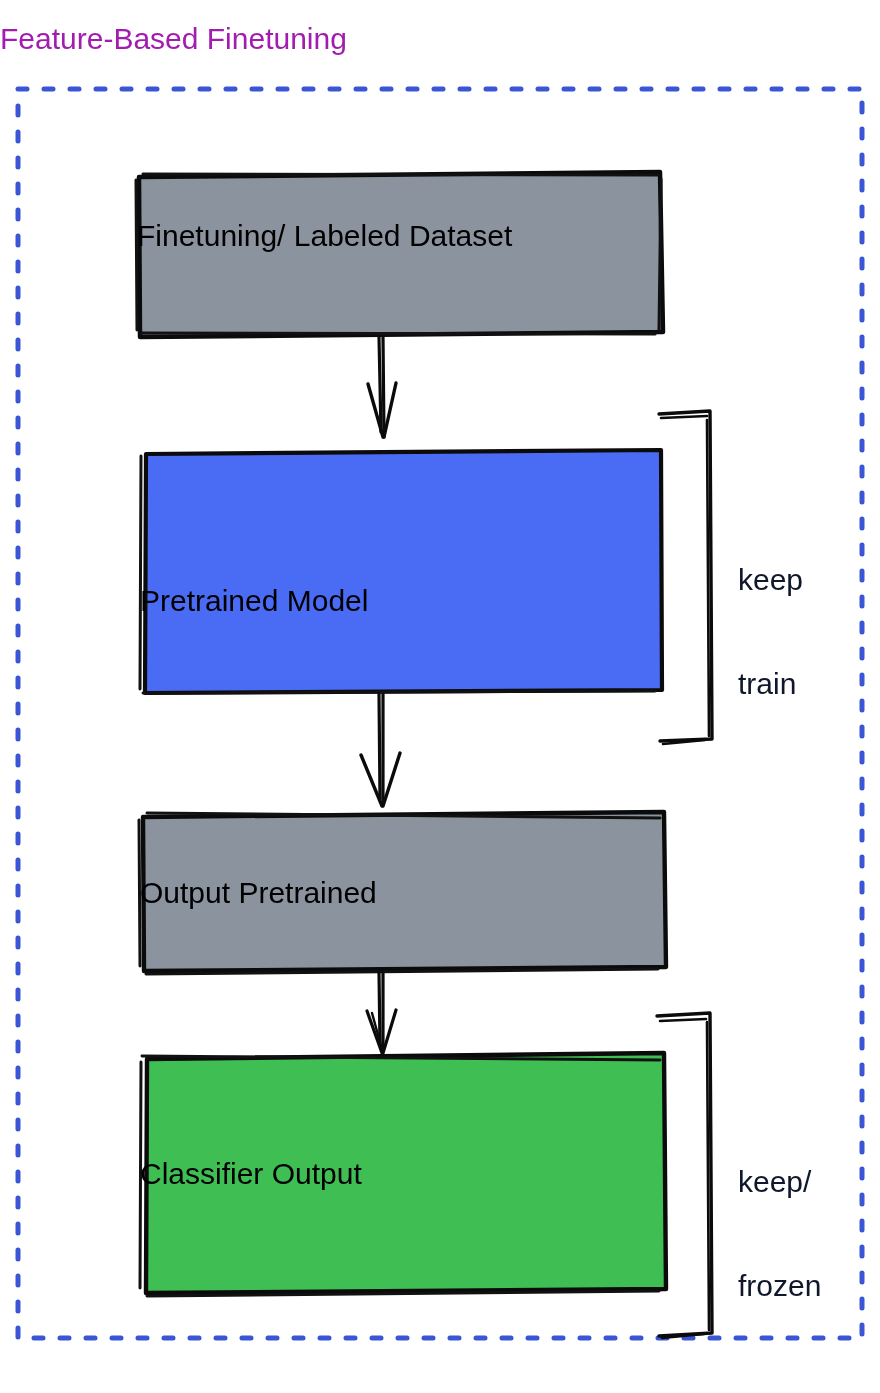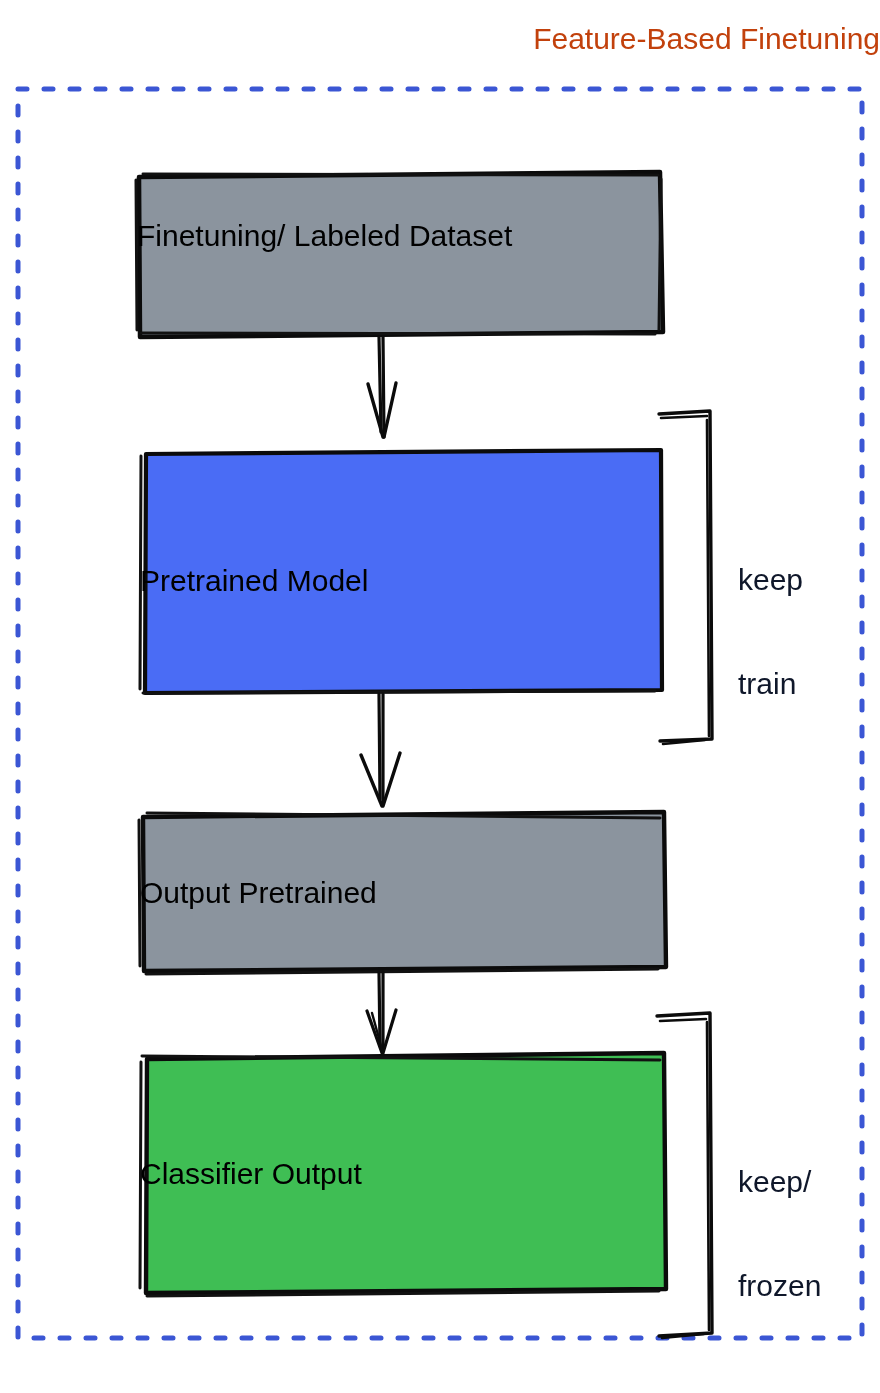--- a/index.html
+++ b/index.html
@@ -18,24 +18,24 @@
     position: absolute;
     left: 0; top: 0;
     width: 880px;
     height: 1393px;
   }
   .diagram-title {
     position: absolute;
     left: 0;
     top: 22px;
     width: 880px;
-    text-align: right;
+    text-align: left;
     font-size: 30px;
     font-weight: 400;
-    color: #c2410c;
+    color: #a21caf;
     letter-spacing: 0px;
     font-family: "Liberation Sans", sans-serif;
   }
   .node-label {
     position: absolute;
     font-size: 30px;
     color: #000000;
     font-family: "Liberation Sans", sans-serif;
     white-space: nowrap;
     pointer-events: none;
@@ -111,21 +111,21 @@
   <g>
     <path d="M657,1016 L710,1013 L712,1333 L659,1336" fill="none" stroke="#0b0b0b" stroke-width="3.4" stroke-linecap="round" stroke-linejoin="round"></path>
     <path d="M660,1021 L706,1019 M707,1022 L709,1330 M704,1334 L662,1338" fill="none" stroke="#0b0b0b" stroke-width="2.6" stroke-linecap="round"></path>
   </g>
 </svg>
 
 <div class="diagram-title">Feature-Based Finetuning</div>
 
 <div class="node-label" style="left:137px; top:219px; width:525px;">Finetuning/ Labeled Dataset</div>
 
-<div class="node-label" style="left:140px; top:564px; width:442px;">Pretrained Model</div>
+<div class="node-label" style="left:140px; top:584px; width:442px;">Pretrained Model</div>
 
 <div class="node-label" style="left:140px; top:876px; width:525px;">Output Pretrained</div>
 
 <div class="node-label" style="left:140px; top:1157px; width:525px;">Classifier Output</div>
 
 <div class="bracket-label" style="left:738px; top:494px;">
   <div>keep</div>
   <div>train</div>
 </div>
 

